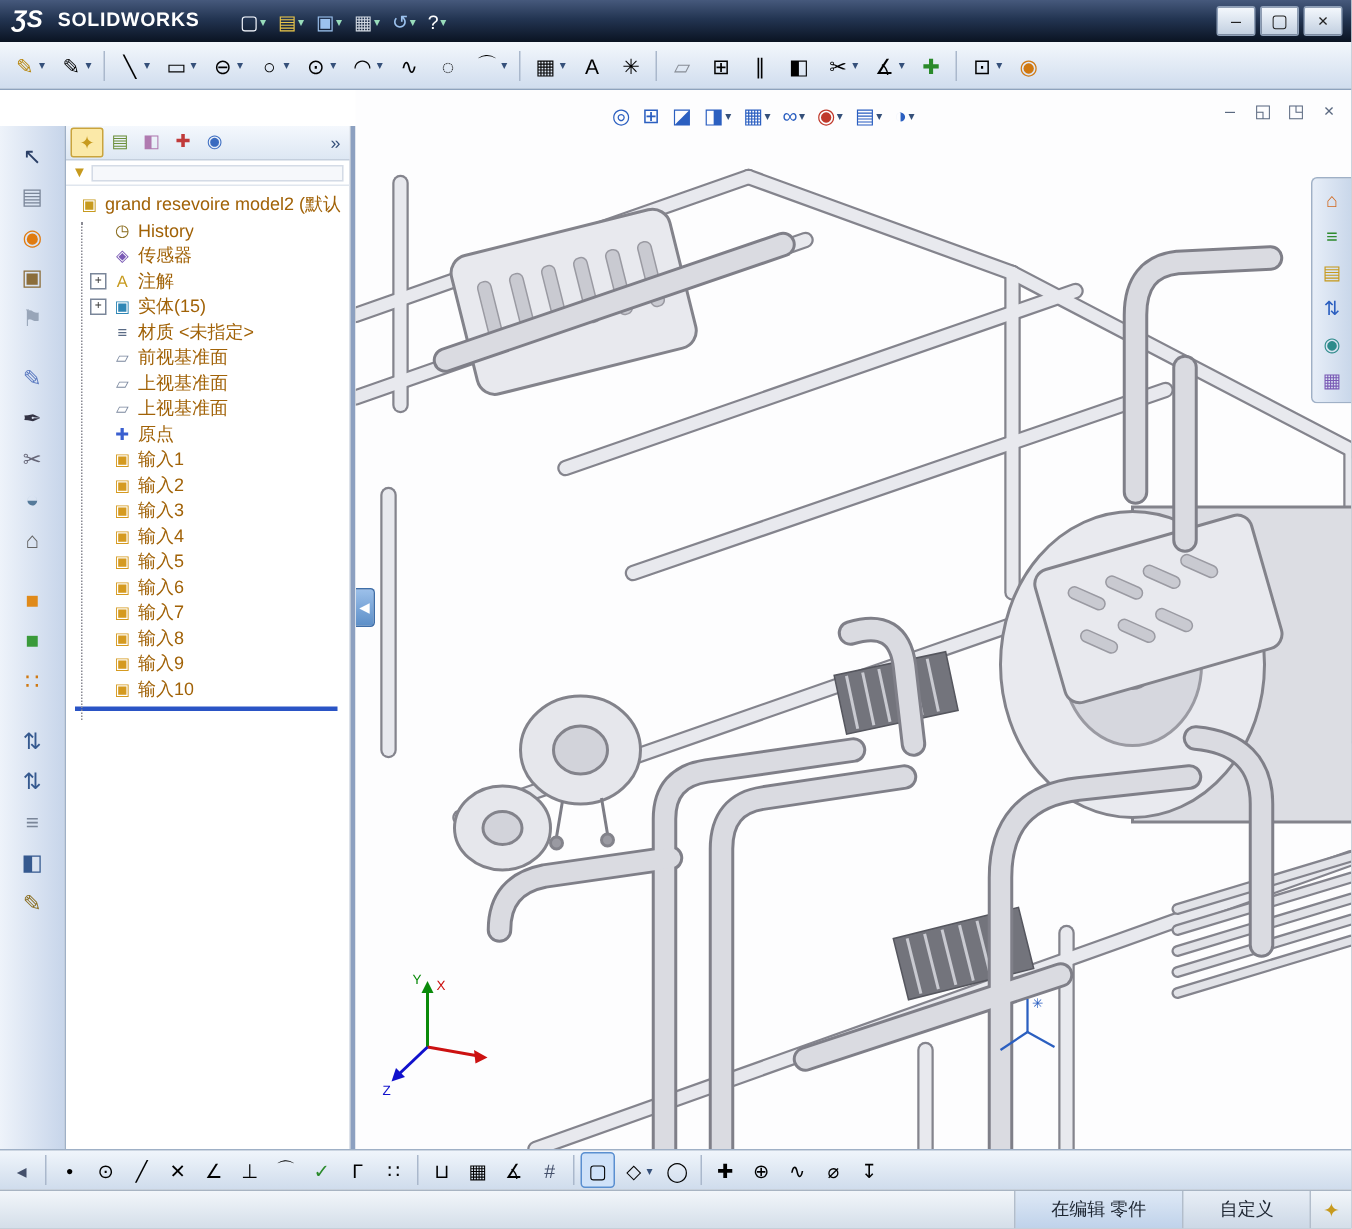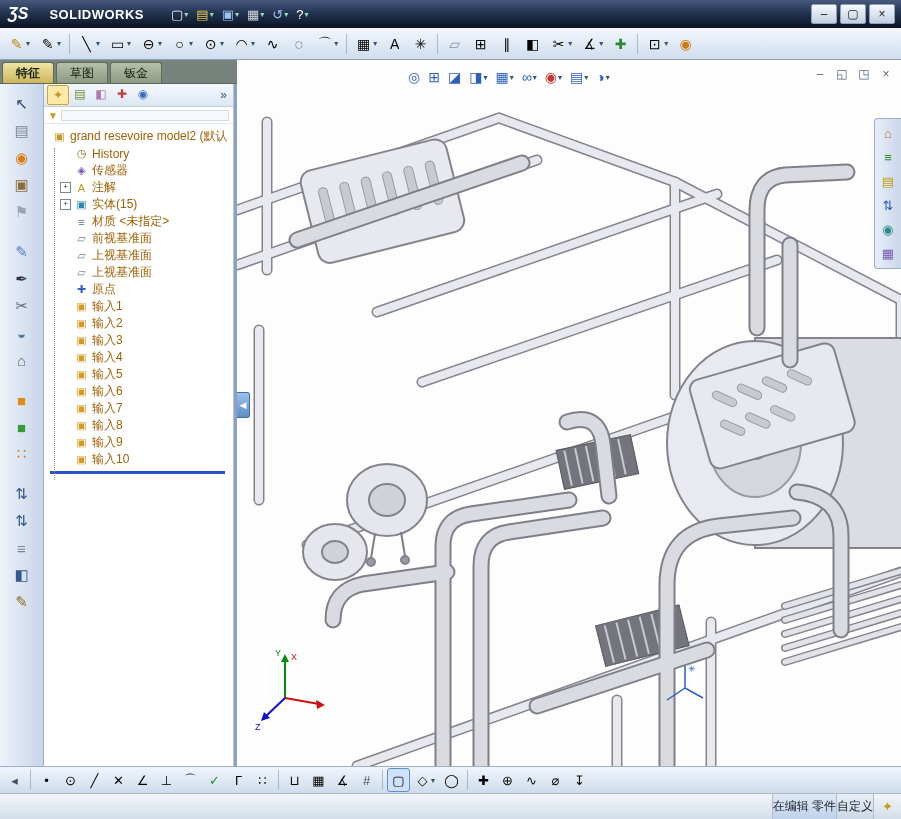--- a/index.html
+++ b/index.html
@@ -1,19 +1,19 @@
 <!DOCTYPE html>
 <html><head>
 <meta charset="utf-8">
 <style>
   html,body{margin:0;padding:0;background:#9aa7b8;}
   #app{position:relative;width:901px;height:819px;font-family:"Liberation Sans",sans-serif;font-size:12px;overflow:hidden;background:#fff;user-select:none;}
   
   .titlebar{position:absolute;left:0;top:0;right:0;height:28px;background:linear-gradient(#46597c 0%,#233552 45%,#0a1322 100%);display:flex;align-items:center;color:#fff;padding:0 4px;box-sizing:border-box;}
-  .logo{display:flex;align-items:center;gap:21px;padding:0 10px 0 4px;}
+  .logo{display:flex;align-items:flex-start;gap:10px;padding:0 10px 0 4px;}
   .logo-mark{font-style:italic;font-weight:bold;font-size:16px;color:#fff;}
   .logo-text{font-weight:bold;font-size:13px;letter-spacing:.5px;}
   .menu-item{padding:5px 9px;cursor:default;}
   #quick-icons{display:flex;align-items:center;margin-left:14px;gap:2px;}
   .qi-btn{display:flex;align-items:center;height:22px;padding:0 3px;border-radius:3px;}
   .qi-btn .glyph{font-size:13px;}
   #win-controls{margin-left:auto;display:flex;gap:3px;padding-right:2px;}
   .win-btn{width:24px;height:18px;display:flex;align-items:center;justify-content:center;background:linear-gradient(#f4f8fd,#c2cfe0);border:1px solid #8fa0b8;border-radius:2px;}
   .win-btn .glyph{color:#222;font-size:12px;line-height:1;}
   .dd{font-size:8px;color:#9db;margin-left:1px;}
@@ -66,21 +66,21 @@
   .tp-btn .glyph{font-size:13px;}
   .collapse-tab{position:absolute;left:0;top:332px;width:12px;height:24px;background:linear-gradient(#9cc0ea,#5d8fc8);border:1px solid #3f6ea8;border-left:none;border-radius:0 3px 3px 0;display:flex;align-items:center;justify-content:center;color:#fff;font-size:9px;}
   
   .bottom-toolbar{position:absolute;left:0;right:0;bottom:26px;height:27px;background:linear-gradient(#f0f5fb,#cfdcec);border-top:1px solid #9fb0c6;display:flex;align-items:center;padding:0 3px;gap:1px;box-sizing:border-box;}
   .bt-btn{display:flex;align-items:center;height:22px;padding:0 4px;border-radius:3px;}
   .bt-btn .glyph{width:15px;text-align:center;font-size:13px;}
   .bt-btn.active{background:#cfe2f9;border:1px solid #5a8fd0;padding:0 3px;}
   
   .statusbar{position:absolute;left:0;right:0;bottom:0;height:26px;background:linear-gradient(#f2f6fa,#d4dee9);border-top:1px solid #a8b4c2;display:flex;align-items:center;padding-left:6px;color:#1c2430;box-sizing:border-box;}
   .sb-right{margin-left:auto;display:flex;height:100%;align-items:stretch;}
-  .sb-seg{display:flex;align-items:center;padding:0 0;border-left:1px solid #b2bdcb;background:linear-gradient(#e8eef6,#ccd8e6);}
+  .sb-seg{display:flex;align-items:center;padding:0 24px;border-left:1px solid #b2bdcb;background:linear-gradient(#e8eef6,#ccd8e6);}
   .sb-seg.editing{background:linear-gradient(#dfe9f6,#bfd2ea);}
   .sb-corner{display:flex;align-items:center;padding:0 8px;border-left:1px solid #b2bdcb;color:#c79a1e;font-size:13px;}
 </style>
 </head>
 <body>
 
 <div id="app">
 
   <div class="titlebar">
     <div class="logo">
@@ -208,25 +208,20 @@
       <div class="sep"></div>
       <div class="tb-btn">
         <span class="glyph">⊡</span>
         <span class="dd">▾</span>
       </div>
       <div class="tb-btn">
         <span class="glyph" style="color: rgb(208, 120, 16);">◉</span>
       </div>
     </div>
 
-  <div id="tabstrip" class="tabstrip">
-      <div class="tab active">特征</div>
-      <div class="tab">草图</div>
-      <div class="tab">钣金</div>
-    </div>
 
   <div id="left-strip" class="left-strip">
       <div class="ls-btn">
         <span class="glyph" style="color: rgb(43, 63, 102);">↖</span>
       </div>
       <div class="ls-btn">
         <span class="glyph" style="color: rgb(122, 134, 153);">▤</span>
       </div>
       <div class="ls-btn">
         <span class="glyph" style="color: rgb(224, 123, 16);">◉</span>

